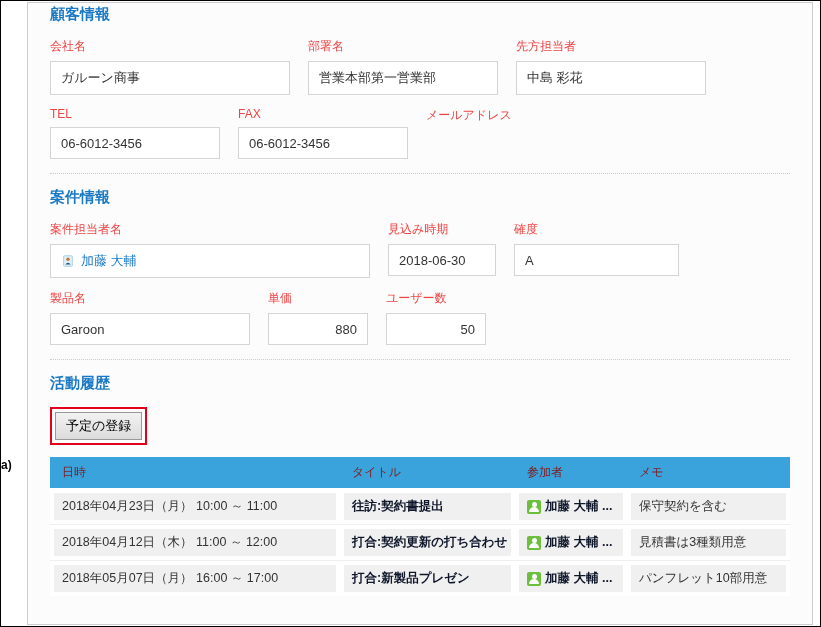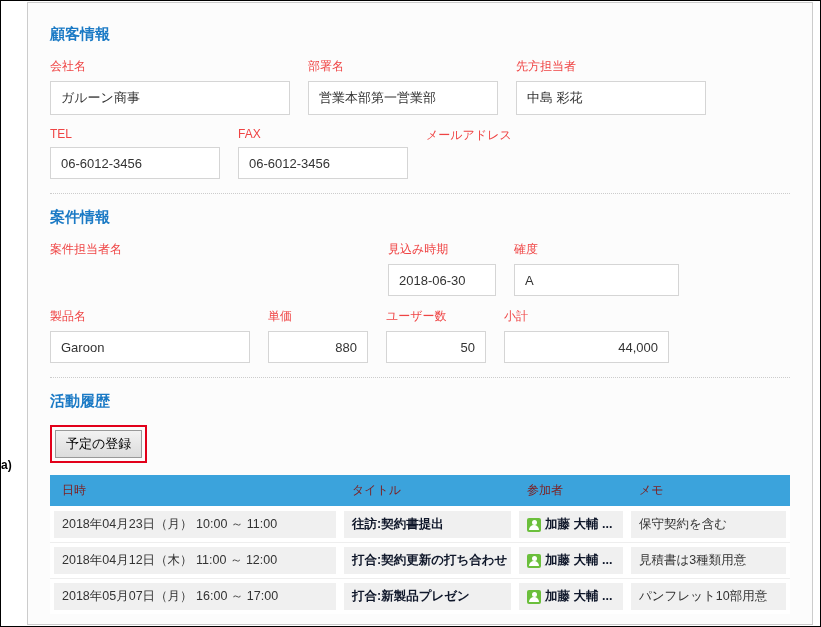--- a/index.html
+++ b/index.html
@@ -15,21 +15,21 @@
     border: 1px solid #000;
     position: relative;
     padding: 0 0 0 26px;
   }
   .inner-frame {
     border: 1px solid #ccc;
     background: #fcfcfc;
     width: 786px;
     height: 623px;
     margin-top: 1px;
-    padding: 22px 22px 0 22px;
+    padding: 2px 22px 0 22px;
     overflow: hidden;
   }
   .section-title {
     color: #1b7ac5;
     font-size: 15px;
     font-weight: bold;
     margin-bottom: 14px;
   }
   .divider {
     border: none;
@@ -172,20 +172,30 @@
       </div>
     </div>
 
     <hr class="divider">
 
     
     <div class="section-title">案件情報</div>
     <div class="field-row">
       <div class="field" style="width:320px">
         <div class="field-label">案件担当者名</div>
+        <div class="field-box">
+          <span class="person-icon">
+            <svg viewBox="0 0 16 16">
+                <rect x="3" y="2" width="10" height="12" rx="1" fill="#dff0f8" stroke="#9ecde6"></rect>
+                <circle cx="8" cy="6" r="2" fill="#c47a3a"></circle>
+                <path d="M5 12 q3 -4 6 0" fill="#2a4c6d"></path>
+              </svg>
+          </span>
+          <a href="#" class="link">加藤 大輔</a>
+        </div>
       </div>
       <div class="field" style="width:108px">
         <div class="field-label">見込み時期</div>
         <div class="field-box">2018-06-30</div>
       </div>
       <div class="field" style="width:165px">
         <div class="field-label">確度</div>
         <div class="field-box">A</div>
       </div>
     </div>
@@ -194,24 +204,20 @@
         <div class="field-label">製品名</div>
         <div class="field-box">Garoon</div>
       </div>
       <div class="field" style="width:100px">
         <div class="field-label">単価</div>
         <div class="field-box num">880</div>
       </div>
       <div class="field" style="width:100px">
         <div class="field-label">ユーザー数</div>
         <div class="field-box num">50</div>
-      </div>
-      <div class="field" style="width:165px">
-        <div class="field-label">小計</div>
-        <div class="field-box num">44,000</div>
       </div>
     </div>
 
     <hr class="divider">
 
     
     <div class="section-title">活動履歴</div>
 
     <div class="register-btn-wrap">
       <button class="register-btn">予定の登録</button>

